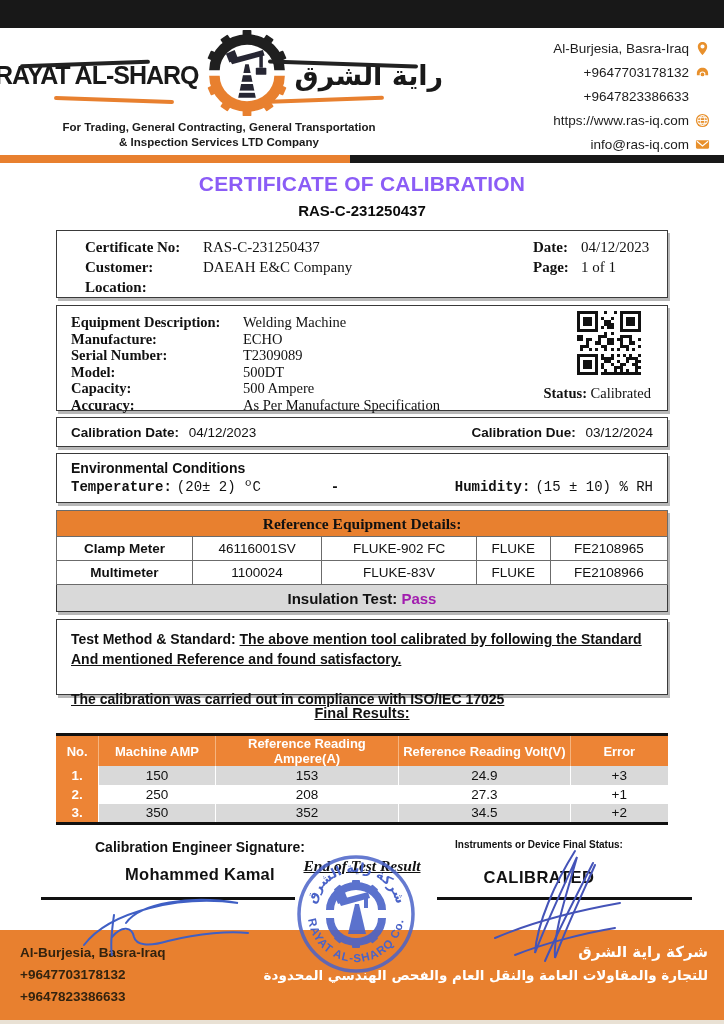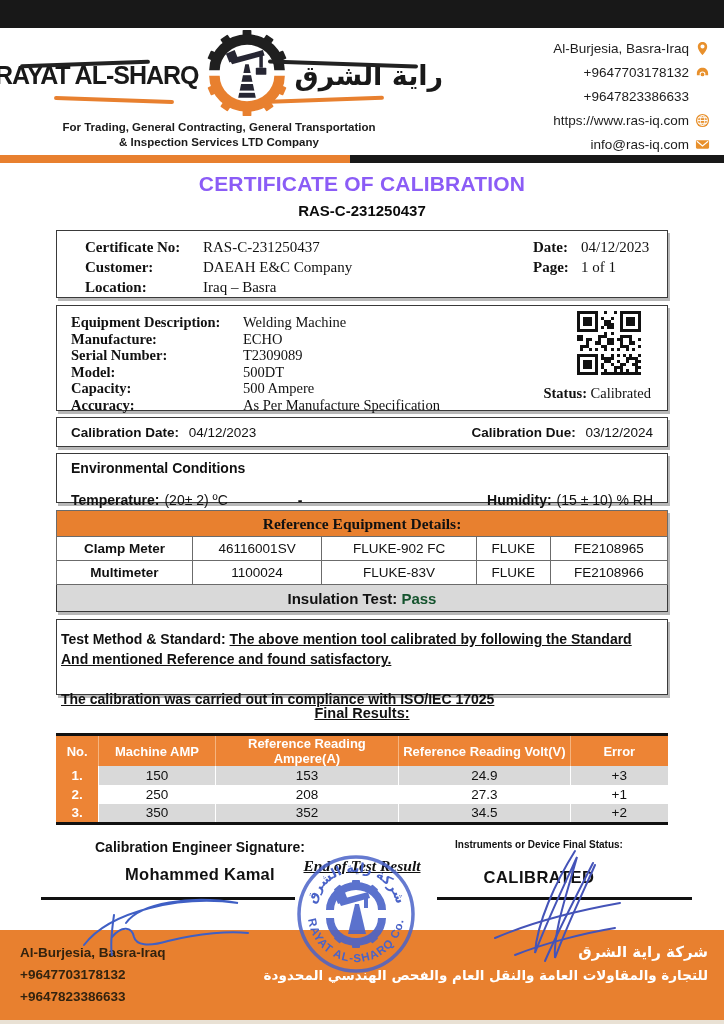--- a/index.html
+++ b/index.html
@@ -51,38 +51,38 @@
   .equip-grid { display:grid; grid-template-columns:172px 1fr; row-gap:0px; font-family:"Liberation Serif", serif; font-size:14.5px; line-height:16.5px; }
   .equip-status { position:absolute; right:16px; bottom:8px; font-family:"Liberation Serif", serif; font-size:14.5px; }
   .qr { position:absolute; right:26px; top:5px; width:64px; height:64px; background:#fff; }
 
   
   .cal-box { margin-top:6px; height:30px; display:flex; justify-content:space-between; align-items:center; padding:0 14px; font-size:13.5px; }
   .cal-box .val { font-weight:normal; margin-left:6px; }
 
   
   .env-box { margin-top:6px; height:50px; padding:6px 14px; font-size:14px; }
-  .env-line2 { display:flex; margin-top:16px; }
+  .env-line2 { display:flex; margin-top:3px;font-family:Liberation Mono, monospace; }
   .env-temp-val, .env-hum-val { font-weight:normal; margin-left:5px; }
   .env-dash { margin-left:70px; font-weight:bold; }
   .env-hum { margin-left:auto; }
 
   
   .ref-table { width:612px; margin:7px auto 0 auto; border-collapse:collapse; box-shadow:2px 3px 0 #b8b8b8; }
   .ref-table th, .ref-table td { border:1px solid #6b6b6b; text-align:center; }
   .ref-title { background:#e8802f; font-family:"Liberation Serif", serif; font-size:15.5px; font-weight:bold; height:26px; border:1.6px solid #3a3a3a; }
   .ref-head th { font-size:13.5px; font-weight:bold; height:23px; background:#fff; }
   .ref-row td { font-size:13.5px; height:24px; background:#fff; }
   .ref-row td:first-child { font-weight:bold; }
   .ref-foot td { background:#d9d9d9; height:27px; font-size:15px; border:1.6px solid #3a3a3a; }
   .ref-foot .ins-lbl { font-weight:bold; color:#111; }
-  .ref-foot .ins-val { font-weight:bold; color:#14532d; }
-
-  
-  .method-box { margin-top:7px; padding:9px 4px; height:76px; font-size:14px; line-height:20px; }
+  .ref-foot .ins-val { font-weight:bold; color:#a21caf; }
+
+  
+  .method-box { margin-top:7px; padding:9px 14px; height:76px; font-size:14px; line-height:20px; }
   .u { text-decoration:underline; font-weight:bold; }
   .method-lbl { font-weight:bold; }
   .method-line3 { margin-top:20px; }
 
   
   .tr-heading { text-align:center; margin-top:10px; font-size:14.5px; font-weight:bold; text-decoration:underline; }
   .results-table { width:612px; margin:12px auto 0 auto; border-collapse:collapse; border-top:3px solid #111; border-bottom:3px solid #111; }
   .results-table th { background:#ed8435; color:#fff; font-weight:bold; font-size:13px; height:24px; border-left:1px solid #f5b47f;margin-top:45px; }
   .results-table td { text-align:center; font-size:13.5px; height:19px; }
   .results-table .num { background:#ed8435; color:#fff; font-weight:bold; }
@@ -232,21 +232,20 @@
       <span>RAS-C-231250437</span>
       <span class="lbl">Date:</span>
       <span>04/12/2023</span>
 
       <span class="lbl">Customer:</span>
       <span>DAEAH E&amp;C Company</span>
       <span class="lbl">Page:</span>
       <span>1 of 1</span>
 
       <span class="lbl">Location:</span>
-      <span>Iraq – Basra</span>
       <span></span>
       <span></span>
     </div>
   </div>
 
   <div class="box equip-box">
     <div class="equip-grid">
       <span class="lbl">Equipment Description:</span>
       <span>Welding Machine</span>
       <span class="lbl">Manufacture:</span>

